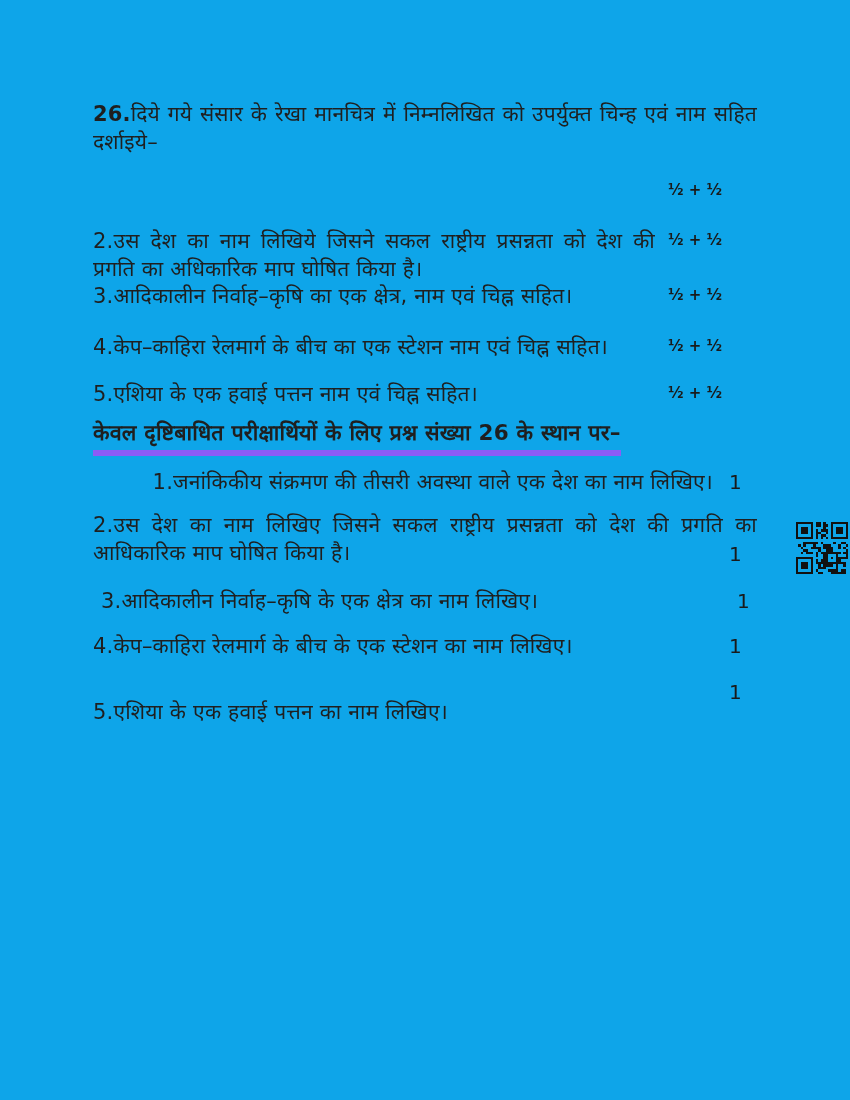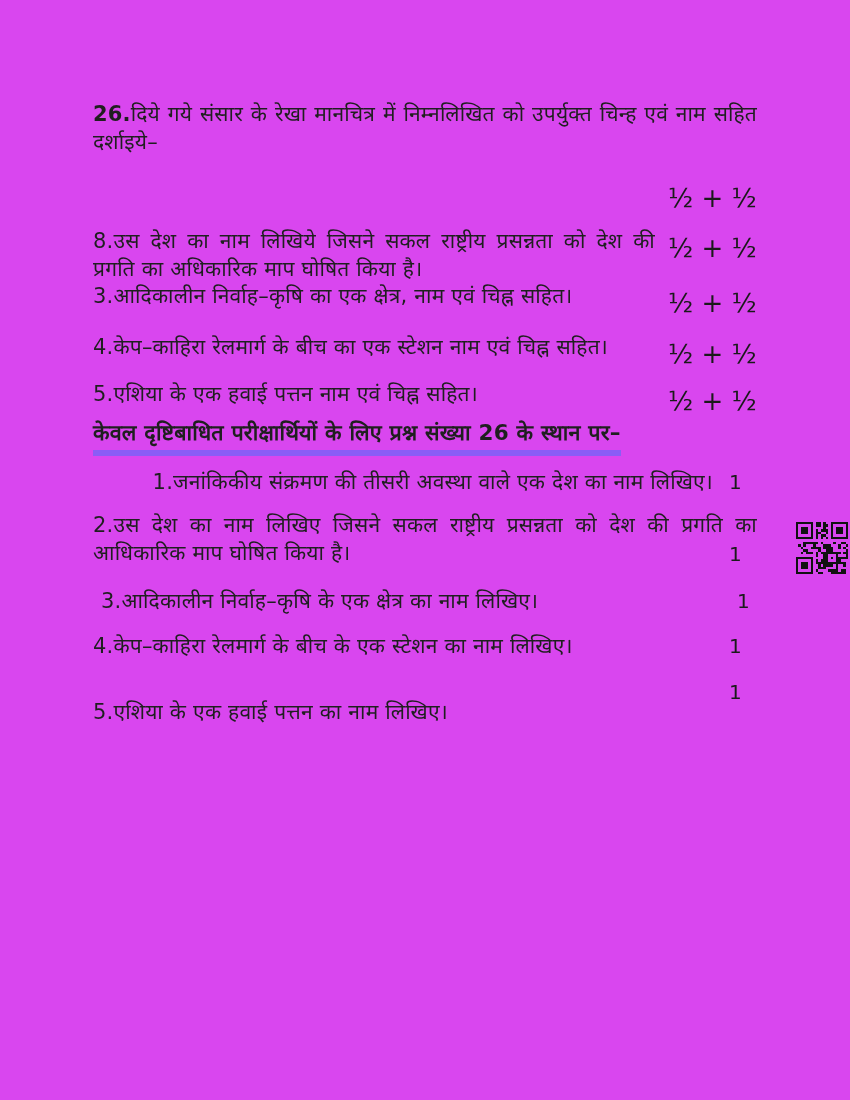--- a/index.html
+++ b/index.html
@@ -1,31 +1,31 @@
 <!DOCTYPE html>
 <html><head>
 <meta charset="utf-8">
 <style>
   html,body{margin:0;padding:0;background:#ffffff;}
   .page{
     position:relative;
     width:850px;height:1100px;
-    background:#d946ef;
+    background:#0ea5e9;
     color:#1f1f1f;
     font-family:"DejaVu Sans","Liberation Sans",sans-serif;
     overflow:hidden;
   }
   .row{position:absolute;left:93px;width:664px;}
   .txt{font-size:21px;line-height:28px;letter-spacing:0.2px;}
   .just{text-align:justify;text-justify:inter-word;}
   .w560{width:562px;}
   .qnum{font-weight:bold;}
   .marks{
-    position:absolute;top:8px;left:575px;
-    font-weight:normal;font-size:26px;line-height:26px;
+    position:absolute;top:0;left:575px;
+    font-weight:bold;font-size:15px;line-height:26px;
     white-space:nowrap;color:#1a1a1a;
   }
   .marks-one{
     position:absolute;top:1px;left:636px;
     font-weight:normal;font-size:20px;line-height:26px;
     white-space:nowrap;color:#1a1a1a;
   }
   .marks-one.on-line2{top:30px;}
   .vi-heading{
     display:inline-block;
@@ -46,21 +46,21 @@
 
   <div class="row txt just" style="top:100px;">
     <span class="qnum">26.</span><span>दिये गये संसार के रेखा मानचित्र में निम्नलिखित को उपर्युक्त चिन्ह एवं नाम सहित दर्शाइये–</span>
   </div>
 
   <div class="row" style="top:177px;">
     <div class="marks">½ + ½</div>
   </div>
 
   <div class="row" style="top:227px;">
-    <div class="txt just w560">8.उस देश का नाम लिखिये जिसने सकल राष्ट्रीय प्रसन्नता को देश की प्रगति का अधिकारिक माप घोषित किया है।</div>
+    <div class="txt just w560">2.उस देश का नाम लिखिये जिसने सकल राष्ट्रीय प्रसन्नता को देश की प्रगति का अधिकारिक माप घोषित किया है।</div>
     <div class="marks">½ + ½</div>
   </div>
 
   <div class="row" style="top:282px;">
     <div class="txt w560">3.आदिकालीन निर्वाह–कृषि का एक क्षेत्र, नाम एवं चिह्न सहित।</div>
     <div class="marks">½ + ½</div>
   </div>
 
   <div class="row" style="top:333px;">
     <div class="txt w560">4.केप–काहिरा रेलमार्ग के बीच का एक स्टेशन नाम एवं चिह्न सहित।</div>

